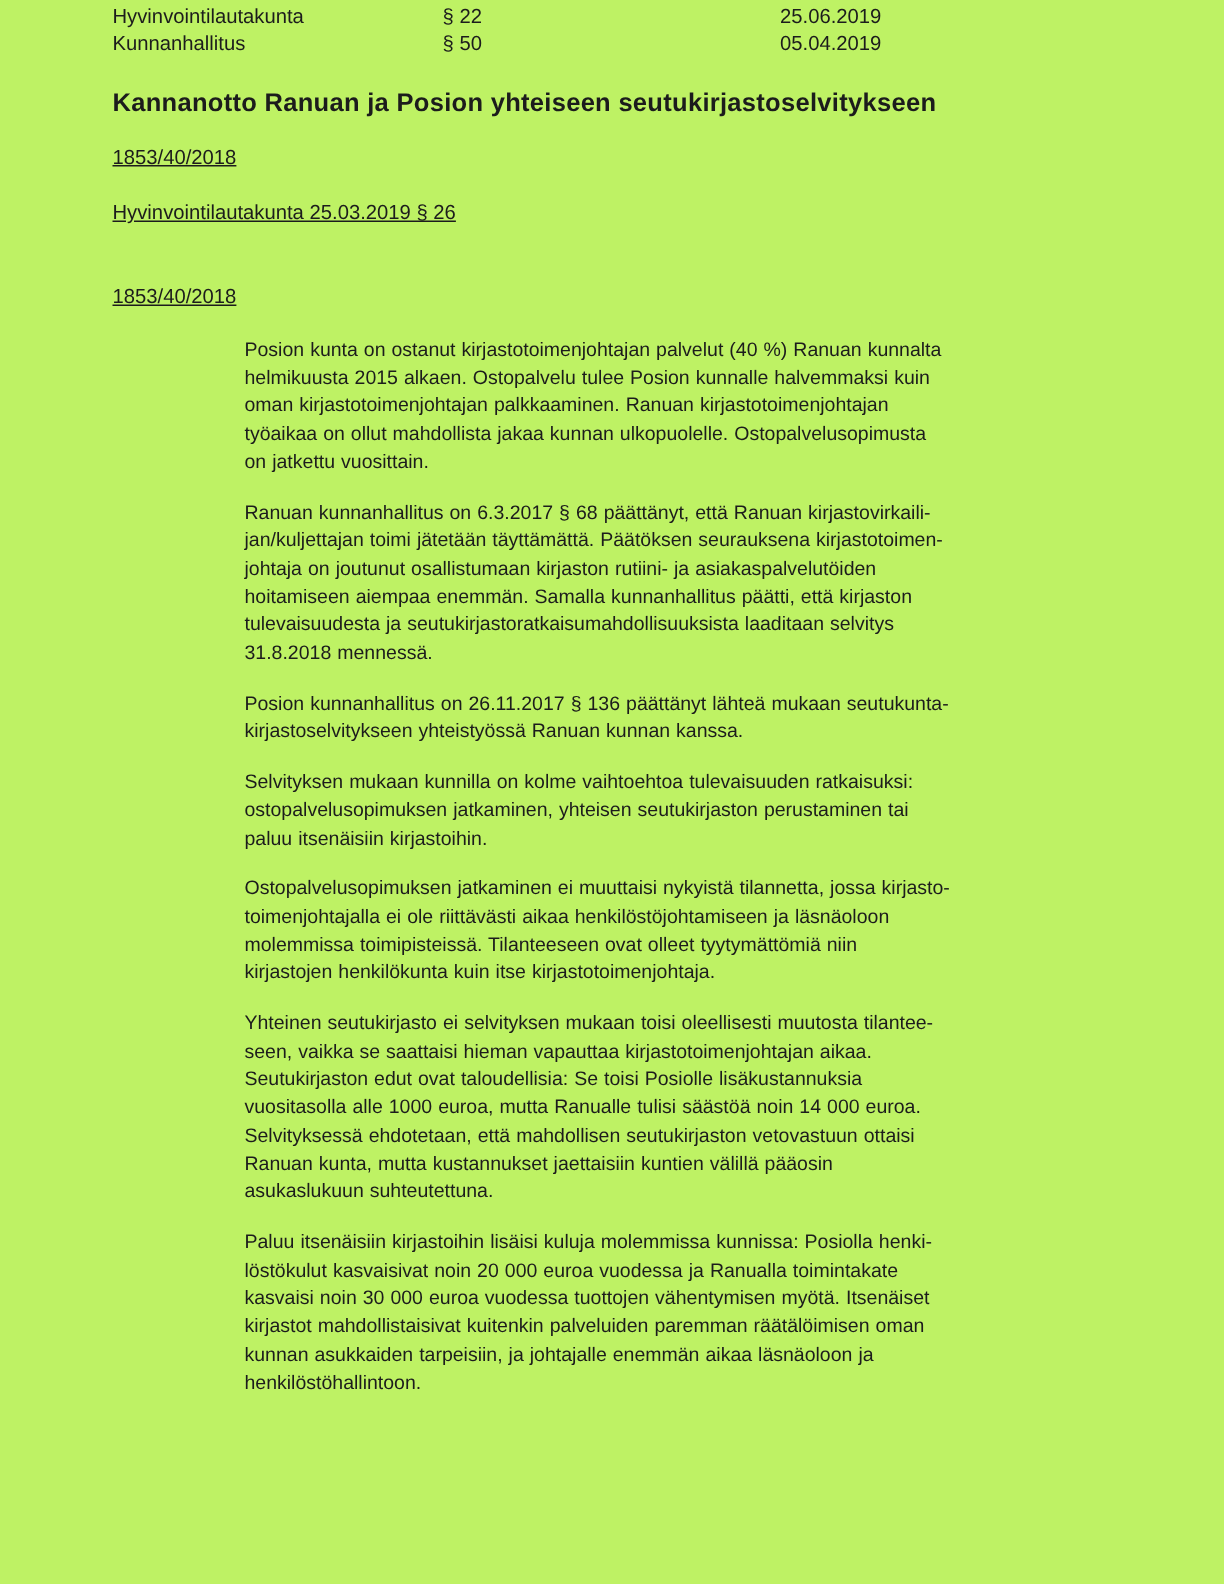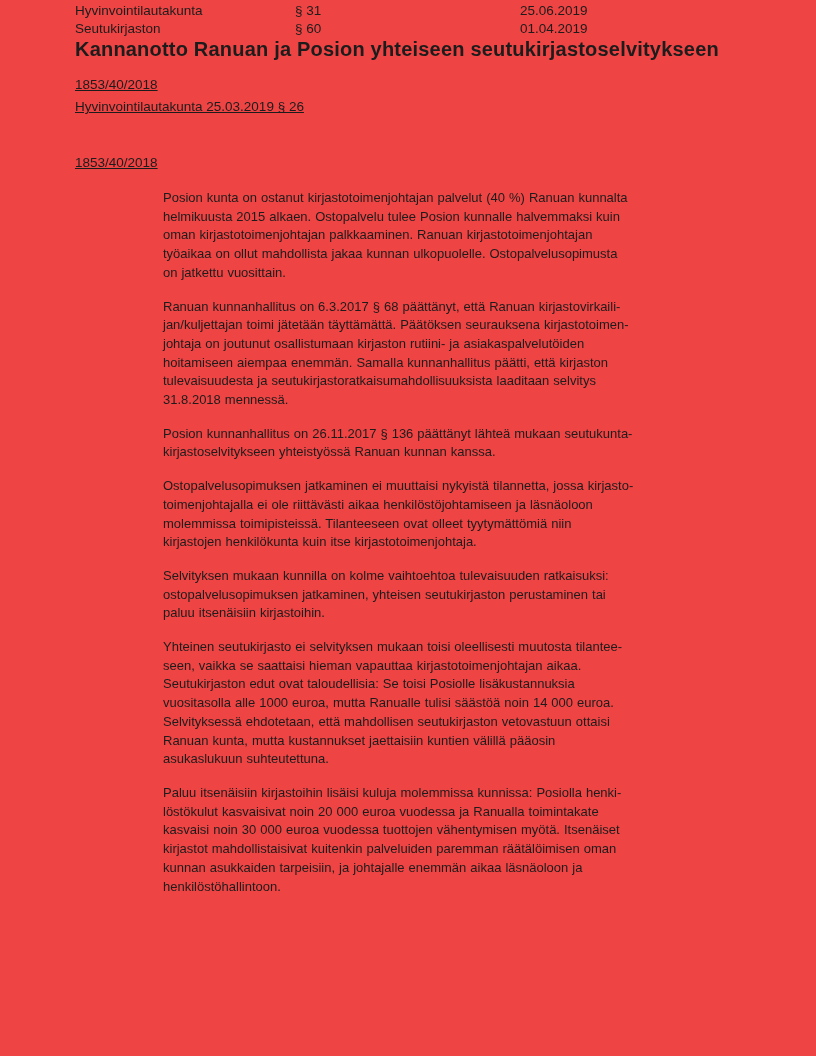--- a/index.html
+++ b/index.html
@@ -1,48 +1,49 @@
 <!DOCTYPE html>
 <html><head>
 <meta charset="utf-8">
 <style>
   * { margin: 0; padding: 0; box-sizing: border-box; }
   html, body { background: #ffffff; }
   .page {
     position: relative;
     width: 816px;
     height: 1056px;
-    background: #ef4444;
+    background: #bef264;
     color: #1c1c1c;
     font-family: "Liberation Sans", "DejaVu Sans", sans-serif;
     padding-left: 75px;
     padding-right: 30px;
     overflow: hidden;
   }
   
   .header-table {
     padding-top: 2px;
     font-size: 13.5px;
     line-height: 18px;
   }
   .header-row { display: flex; }
   .header-cell-committee { width: 220px; }
   .header-cell-section  { width: 225px; }
   .header-cell-date     { flex: 1; }
   
   .doc-title {
-    font-size: 20px;
+    margin-top: 20px;
+    font-size: 17px;
     font-weight: bold;
     line-height: 22px;
     letter-spacing: 0.2px;
   }
   
   .meta-line { font-size: 13.5px; line-height: 18px; text-decoration: underline; }
   .case-number-1 { margin-top: 16px; }
-  .committee-ref-1 { margin-top: 4px; }
+  .committee-ref-1 { margin-top: 19px; }
   .case-number-2 { margin-top: 38px; }
   .committee-ref-2 { margin-top: 19px; }
   
   .body-block {
     margin-top: 17px;
     margin-left: 88px;
     width: 622px;
   }
   .paragraph {
     font-size: 13px;
@@ -54,27 +55,27 @@
   .paragraph-extra-gap { margin-top: 9px; }
 </style>
 </head>
 <body>
 
 <div class="page">
 
   <div class="header-table">
     <div class="header-row">
       <div class="header-cell-committee">Hyvinvointilautakunta</div>
-      <div class="header-cell-section">§ 31</div>
+      <div class="header-cell-section">§ 22</div>
       <div class="header-cell-date">25.06.2019</div>
     </div>
     <div class="header-row">
-      <div class="header-cell-committee">Seutukirjaston</div>
-      <div class="header-cell-section">§ 60</div>
-      <div class="header-cell-date">01.04.2019</div>
+      <div class="header-cell-committee">Kunnanhallitus</div>
+      <div class="header-cell-section">§ 50</div>
+      <div class="header-cell-date">05.04.2019</div>
     </div>
   </div>
 
   <h1 class="doc-title">Kannanotto Ranuan ja Posion yhteiseen seutukirjastoselvitykseen</h1>
 
   <p class="meta-line case-number-1">1853/40/2018</p>
 
   <p class="meta-line committee-ref-1">Hyvinvointilautakunta 25.03.2019 § 26</p>
 
   <p class="meta-line case-number-2">1853/40/2018</p>
@@ -87,27 +88,27 @@
 työaikaa on ollut mahdollista jakaa kunnan ulkopuolelle. Ostopalvelusopimusta
 on jatkettu vuosittain.</div>
     <div class="paragraph">Ranuan kunnanhallitus on 6.3.2017 § 68 päättänyt, että Ranuan kirjastovirkaili-
 jan/kuljettajan toimi jätetään täyttämättä. Päätöksen seurauksena kirjastotoimen-
 johtaja on joutunut osallistumaan kirjaston rutiini- ja asiakaspalvelutöiden
 hoitamiseen aiempaa enemmän. Samalla kunnanhallitus päätti, että kirjaston
 tulevaisuudesta ja seutukirjastoratkaisumahdollisuuksista laaditaan selvitys
 31.8.2018 mennessä.</div>
     <div class="paragraph paragraph-extra-gap">Posion kunnanhallitus on 26.11.2017 § 136 päättänyt lähteä mukaan seutukunta-
 kirjastoselvitykseen yhteistyössä Ranuan kunnan kanssa.</div>
+    <div class="paragraph paragraph-extra-gap">Selvityksen mukaan kunnilla on kolme vaihtoehtoa tulevaisuuden ratkaisuksi:
+ostopalvelusopimuksen jatkaminen, yhteisen seutukirjaston perustaminen tai
+paluu itsenäisiin kirjastoihin.</div>
     <div class="paragraph">Ostopalvelusopimuksen jatkaminen ei muuttaisi nykyistä tilannetta, jossa kirjasto-
 toimenjohtajalla ei ole riittävästi aikaa henkilöstöjohtamiseen ja läsnäoloon
 molemmissa toimipisteissä. Tilanteeseen ovat olleet tyytymättömiä niin
 kirjastojen henkilökunta kuin itse kirjastotoimenjohtaja.</div>
-    <div class="paragraph paragraph-extra-gap">Selvityksen mukaan kunnilla on kolme vaihtoehtoa tulevaisuuden ratkaisuksi:
-ostopalvelusopimuksen jatkaminen, yhteisen seutukirjaston perustaminen tai
-paluu itsenäisiin kirjastoihin.</div>
     <div class="paragraph">Yhteinen seutukirjasto ei selvityksen mukaan toisi oleellisesti muutosta tilantee-
 seen, vaikka se saattaisi hieman vapauttaa kirjastotoimenjohtajan aikaa.
 Seutukirjaston edut ovat taloudellisia: Se toisi Posiolle lisäkustannuksia
 vuositasolla alle 1000 euroa, mutta Ranualle tulisi säästöä noin 14 000 euroa.
 Selvityksessä ehdotetaan, että mahdollisen seutukirjaston vetovastuun ottaisi
 Ranuan kunta, mutta kustannukset jaettaisiin kuntien välillä pääosin
 asukaslukuun suhteutettuna.</div>
     <div class="paragraph">Paluu itsenäisiin kirjastoihin lisäisi kuluja molemmissa kunnissa: Posiolla henki-
 löstökulut kasvaisivat noin 20 000 euroa vuodessa ja Ranualla toimintakate
 kasvaisi noin 30 000 euroa vuodessa tuottojen vähentymisen myötä. Itsenäiset

